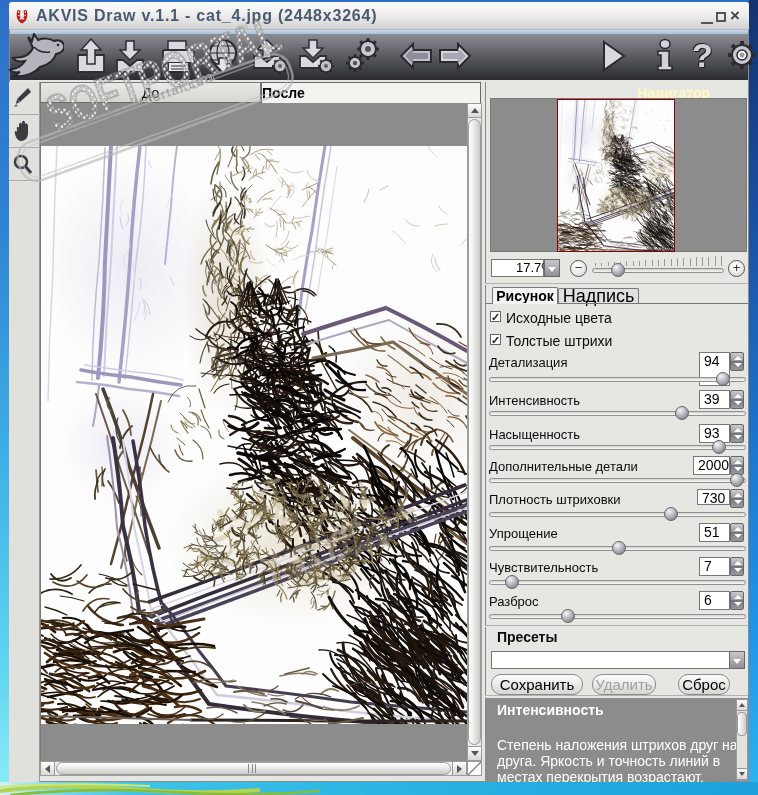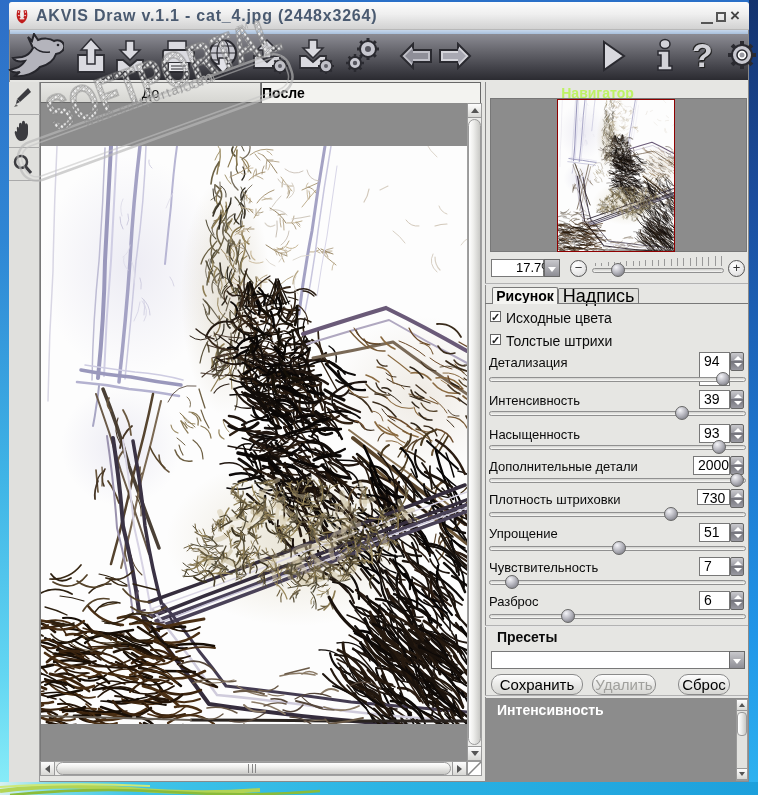--- a/index.html
+++ b/index.html
@@ -26,21 +26,21 @@
 
 .sbV{left:467px;top:103px;width:15px;height:658px;background:#ececea;border:1px solid #a0a0a0}
 .sbH{left:40px;top:761px;width:427px;height:15px;background:#ececea;border:1px solid #a0a0a0}
 .sbBtn{position:absolute;background:linear-gradient(180deg,#fdfdfd,#d8d8d5);border:1px solid #9a9a9a;display:flex;align-items:center;justify-content:center}
 .sbThumbV{position:absolute;background:linear-gradient(90deg,#ffffff,#eeeeec 40%,#c9c9c6);border:1px solid #9a9a9a;border-radius:7px}
 .sbThumbH{position:absolute;background:linear-gradient(180deg,#ffffff,#eeeeec 40%,#c9c9c6);border:1px solid #9a9a9a;border-radius:7px}
 .grip{left:467px;top:761px;width:15px;height:15px;background:#fff;border:1px solid #9a9a9a}
 .arr{width:0;height:0;display:block}
 
 #panel{left:485px;top:82px;width:263px;height:700px;background:#e6e6e3;border-left:1px solid #8a8a8a}
-#navtitle{left:485px;top:85px;width:225px;text-align:center;font-weight:bold;font-size:14px;color:#bef264}
+#navtitle{left:485px;top:85px;width:225px;text-align:right;font-weight:bold;font-size:14px;color:#fef9c3}
 #navbox{left:490px;top:98px;width:257px;height:154px;background:#8c8c8c;border:1px solid #787878}
 #navimg{left:558px;top:100px;width:116px;height:151px;background:#fdfdfd;outline:1px solid #8f0000}
 .zoombox{left:491px;top:259px;width:53px;height:18px;background:#fff;border:1px solid #787878;font-size:13px;color:#000;padding-left:24px;line-height:16px}
 .zoombtn{left:544px;top:259px;width:16px;height:18px;background:linear-gradient(180deg,#c8c8cc,#8e8e95);border:1px solid #6a6a6a}
 .circbtn{width:17px;height:17px;border-radius:50%;border:1.5px solid #555;background:radial-gradient(circle at 35% 30%,#ffffff,#e8e8e8 60%,#cfcfcf);font-size:13px;text-align:center;line-height:14px;color:#333}
 
 #tabRis{left:492px;top:287px;width:66px;height:17px;background:#f4f4f1;border:1px solid #787878;border-bottom:none;font-size:14px;font-weight:bold;text-align:center;line-height:16px;border-radius:2px 2px 0 0}
 #tabNad{left:558px;top:288px;width:81px;height:16px;background:#e0e0dc;border:1px solid #787878;border-bottom:none;font-size:18px;text-align:center;line-height:15px;border-radius:2px 2px 0 0}
 #tabline{left:485px;top:303px;width:263px;height:1px;background:#787878}
 #tablineCover{left:493px;top:303px;width:64px;height:1px;background:#f4f4f1}
@@ -2931,20 +2931,21 @@
 <div class="abs combo"></div>
 <div class="abs combobtn">
     <span class="arr" style="margin:7px auto 0;border-left:4px solid transparent;border-right:4px solid transparent;border-top:5px solid #fff"></span>
   </div>
 <div class="pill" style="left:491px;top:674px;width:92px;line-height:19px">Сохранить</div>
 <div class="pill" style="left:592px;top:674px;width:64px;line-height:19px;color:#a0a09d">Удалить</div>
 <div class="pill" style="left:678px;top:674px;width:52px;line-height:19px">Сброс</div>
 <div class="sep" style="top:695px"></div>
 <div class="abs" id="infobox">
 <div style="position:absolute;left:12px;top:4px;font-size:14px;font-weight:bold">Интенсивность</div>
+<div style="position:absolute;left:12px;top:39px;font-size:14px;line-height:16px;white-space:nowrap">Степень наложения штрихов друг на<br>друга. Яркость и точность линий в<br>местах перекрытия возрастают.</div>
 </div>
 <div class="abs" id="infosb"></div>
 <div class="sbBtn" style="left:736px;top:699px;width:12px;height:12px">
     <span class="arr" style="border-left:3px solid transparent;border-right:3px solid transparent;border-bottom:4px solid #555"></span>
   </div>
 <div class="sbBtn" style="left:736px;top:768px;width:12px;height:12px">
     <span class="arr" style="border-left:3px solid transparent;border-right:3px solid transparent;border-top:4px solid #555"></span>
   </div>
 <div class="sbThumbV" style="left:737px;top:712px;width:10px;height:24px;border-radius:4px"></div>
 <svg class="abs" style="left:0;top:0" width="340" height="320" viewBox="0 0 340 320">

